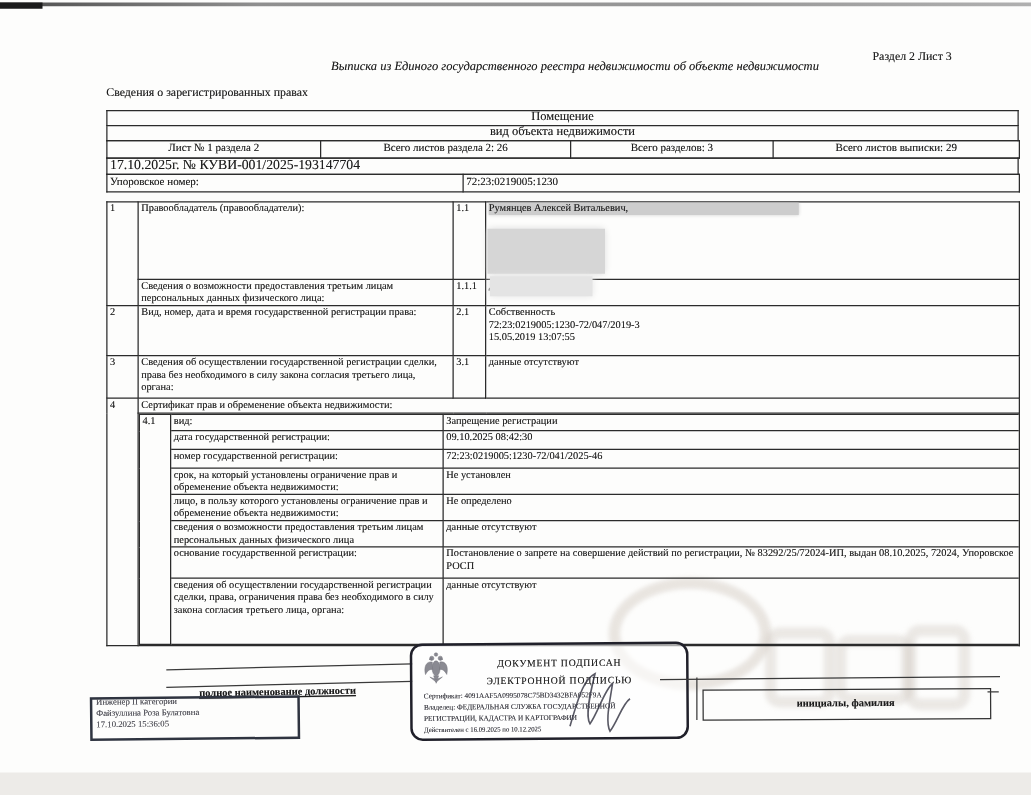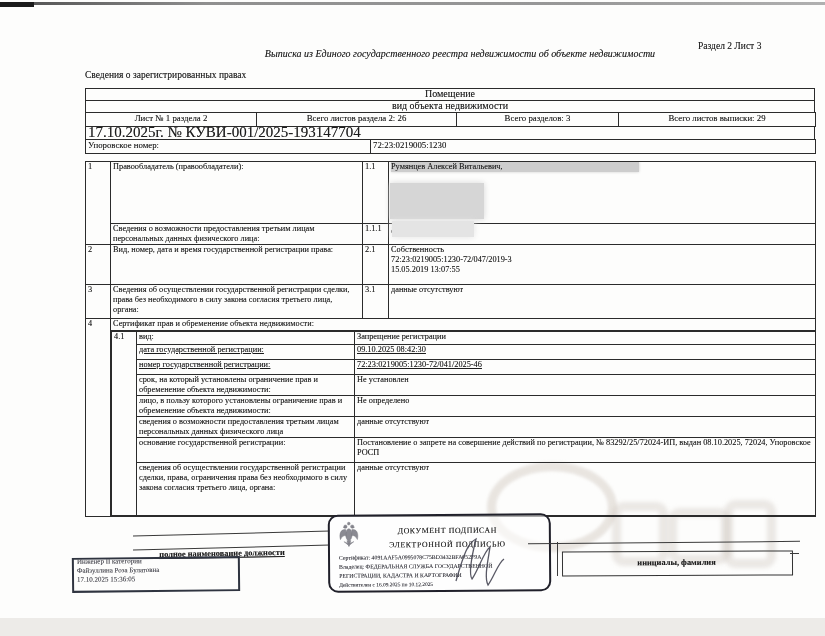--- a/index.html
+++ b/index.html
@@ -17,29 +17,29 @@
   .subtitle{left:85px;top:70px;width:730px;text-align:left;font-size:9.5px;}
   
   table{border-collapse:collapse;table-layout:fixed;}
   td{border:1px solid #2b2b2b;vertical-align:top;padding:0 2px;font-size:8.3px;line-height:10px;
      overflow:hidden;box-sizing:border-box;}
   .tA{left:85px;top:88px;width:730px;}
   .tA td{text-align:center;height:12px;font-size:10px;}
   .tB{left:85px;top:112px;width:730px;padding-left:29px;}
   .tB td{text-align:center;height:14px;font-size:8.8px;}
   .tC{left:85px;top:126px;width:730px;}
-  .tC td{height:13px;font-size:15px;margin-top:12px;}
+  .tC td{height:13px;font-size:11px;margin-top:12px;}
   .tD{left:85px;top:139px;width:730px;}
   .tD td{height:14px;font-size:8.8px;}
   .tMain{left:85px;top:161px;width:730px;}
   tr.r1>td{height:62px;} tr.r1b>td{height:20px;} tr.r2>td{height:40px;}
   tr.r3>td{height:34px;} tr.r4>td{height:12px;}
   .sub{width:100%;}
   .sub td{font-size:8.3px;}
-  tr.s0>td{height:13px;} tr.sA>td{height:15px;text-decoration:underline;} tr.sB>td{height:20px;}
+  tr.s0>td{height:13px;} tr.sA>td{height:15px;} tr.sB>td{height:20px;}
   tr.sC>td{height:25px;} tr.sD>td{height:53px;}
   .padcell{padding:0;}
   
   .namehl{display:inline-block;background:#cdcdcd;box-shadow:0 0 3px #cdcdcd;min-width:248px;}
   .redact1{left:390px;top:183px;width:94px;height:36px;background:#d6d6d6;box-shadow:0 0 6px #d6d6d6;}
   .redact2{left:392px;top:221px;width:82px;height:16px;background:#e4e4e4;box-shadow:0 0 6px #e4e4e4;}
   
   .wmcircle{left:487px;top:462px;width:112px;height:72px;border:9px solid rgba(208,200,191,.45);
             border-radius:50%;filter:blur(1.5px);}
   .wmblob{border:9px solid rgba(206,198,189,.38);border-radius:12px;filter:blur(2px);}

